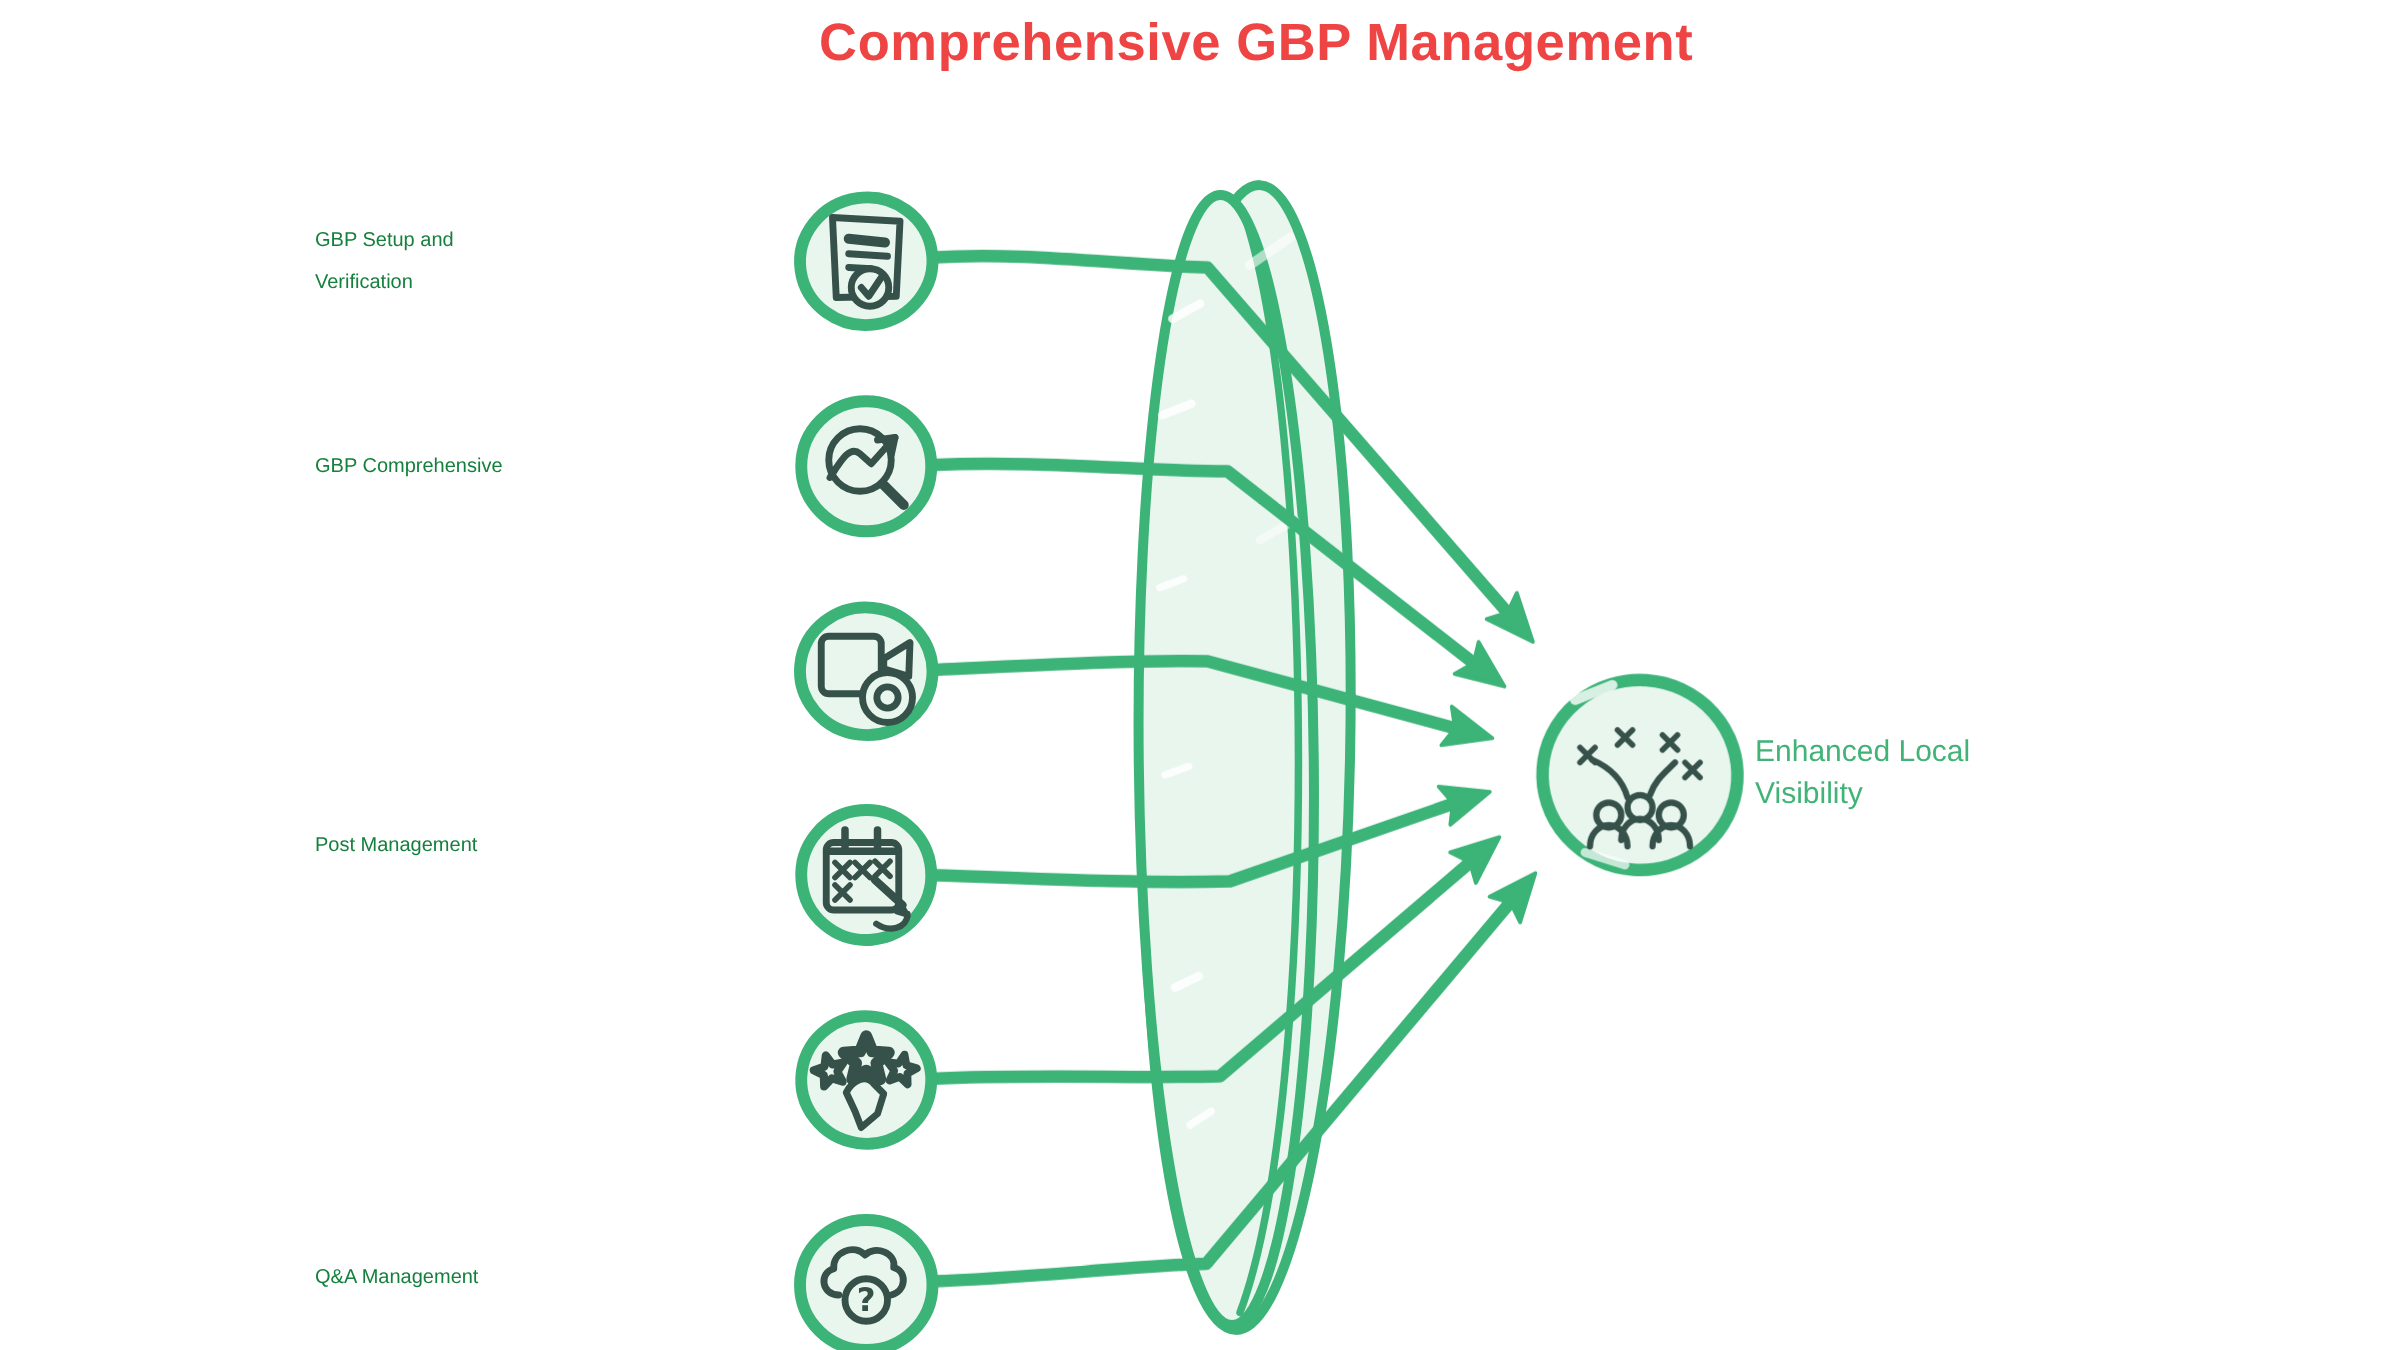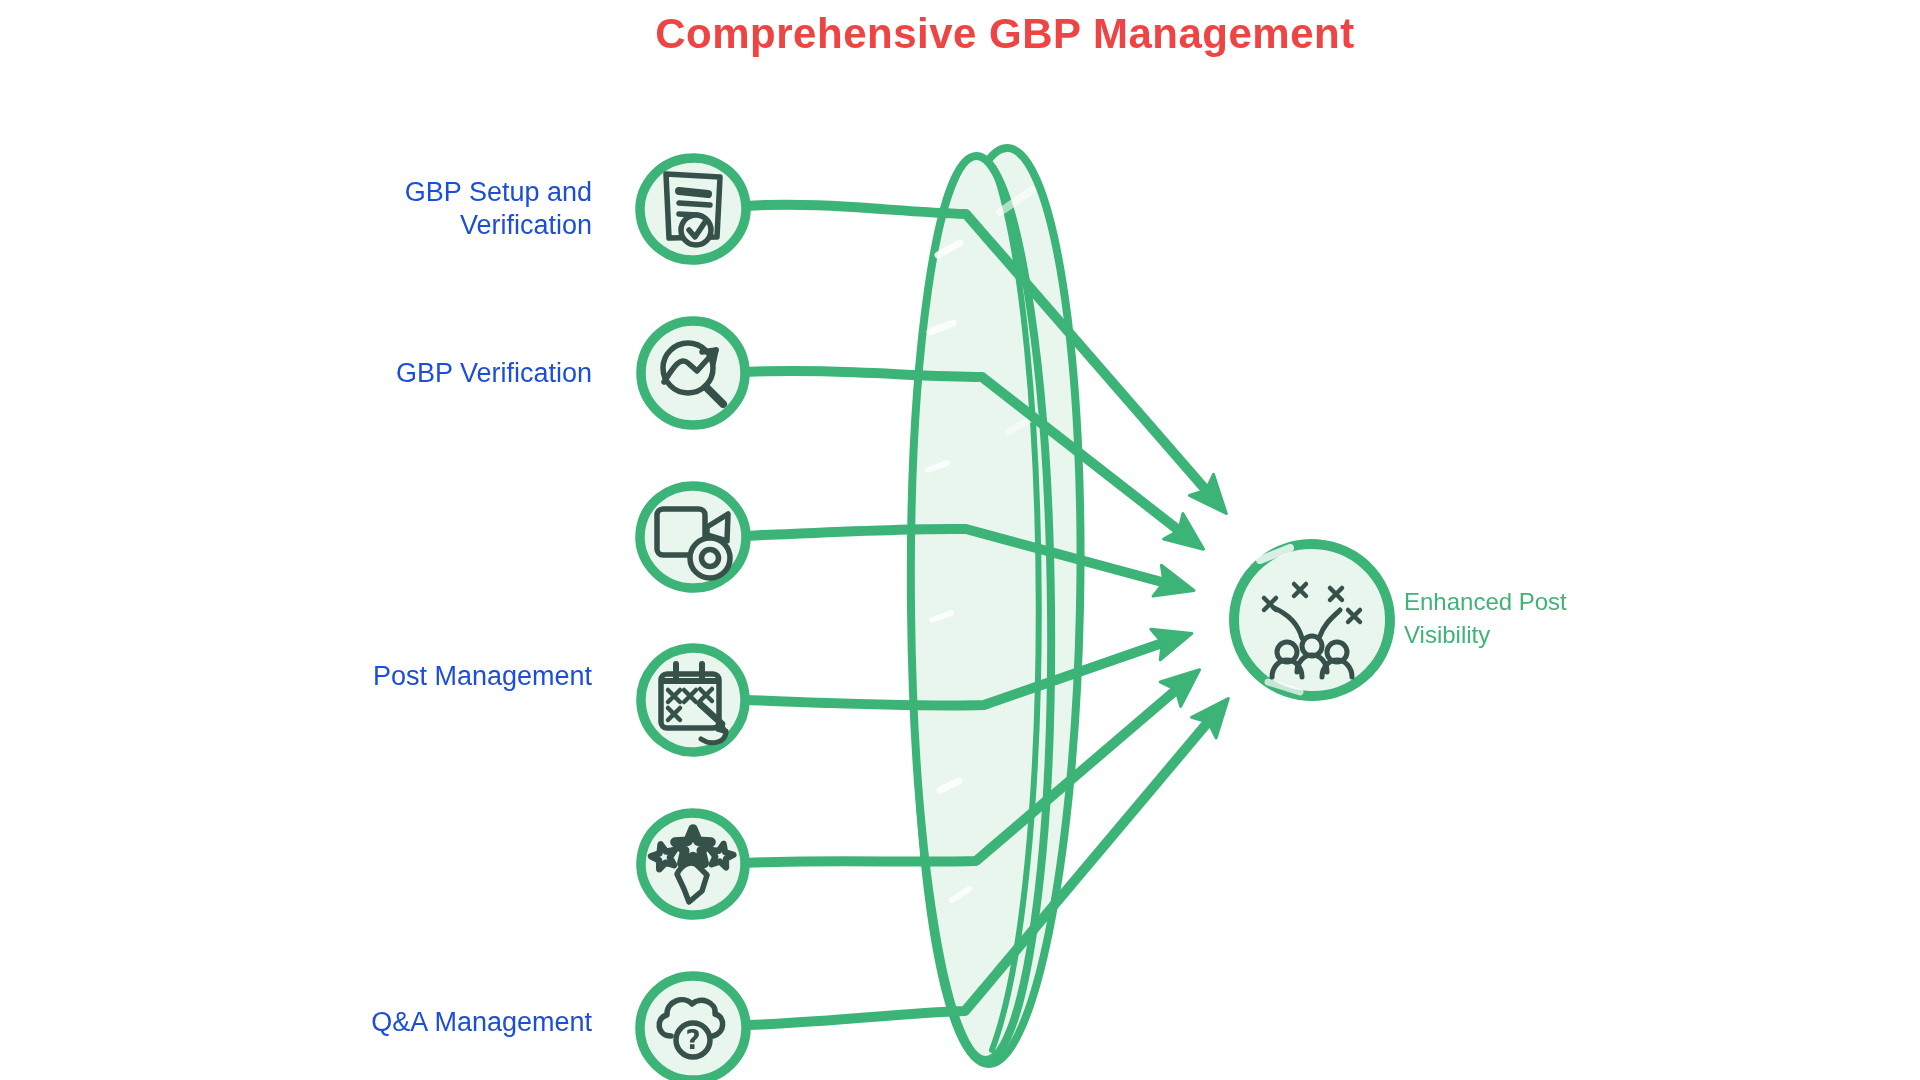--- a/index.html
+++ b/index.html
@@ -7,22 +7,22 @@
     position:relative;width:1920px;height:1080px;overflow:hidden;background:#ffffff;
     font-family:"Liberation Sans", sans-serif;
   }
   #diagram-svg{position:absolute;left:0;top:0;}
   .title{
     position:absolute;left:500px;top:10px;width:1010px;
     text-align:center;font-size:42px;font-weight:700;color:#ef4444;
     letter-spacing:0.5px;
   }
   .in-label{
-    position:absolute;left:252px;width:340px;text-align:right;
-    font-size:27px;line-height:33px;color:#1d4ed8;white-space:pre-line;
+    position:absolute;left:252px;width:340px;text-align:left;
+    font-size:16px;line-height:33px;color:#15803d;white-space:pre-line;
     transform:translateY(-50%);
   }
   .out-label{
     position:absolute;left:1404px;width:320px;text-align:left;
     font-size:24px;line-height:33px;color:#41b377;white-space:pre-line;
     transform:translateY(-50%);
   }
 </style>
 </head>
 <body>
@@ -154,19 +154,19 @@
       <path d="M-40,55 a15,17 0 0 1 30,0" stroke-width="5"></path>
       <path d="M-15,50 a15,17 0 0 1 30,0" stroke-width="5"></path>
       <path d="M10,55 a15,17 0 0 1 30,0" stroke-width="5"></path>
     </g>
   </svg>
 
   <div class="title">Comprehensive GBP Management</div>
 
   <div class="in-label" style="top:209px">GBP Setup and
 Verification</div>
-  <div class="in-label" style="top:373px">GBP Verification</div>
+  <div class="in-label" style="top:373px">GBP Comprehensive</div>
   <div class="in-label" style="top:676px">Post Management</div>
   <div class="in-label" style="top:1022px">Q&amp;A Management</div>
 
-  <div class="out-label" style="top:618px">Enhanced Post
+  <div class="out-label" style="top:618px">Enhanced Local
 Visibility</div>
 </div>
 
 </body></html>

